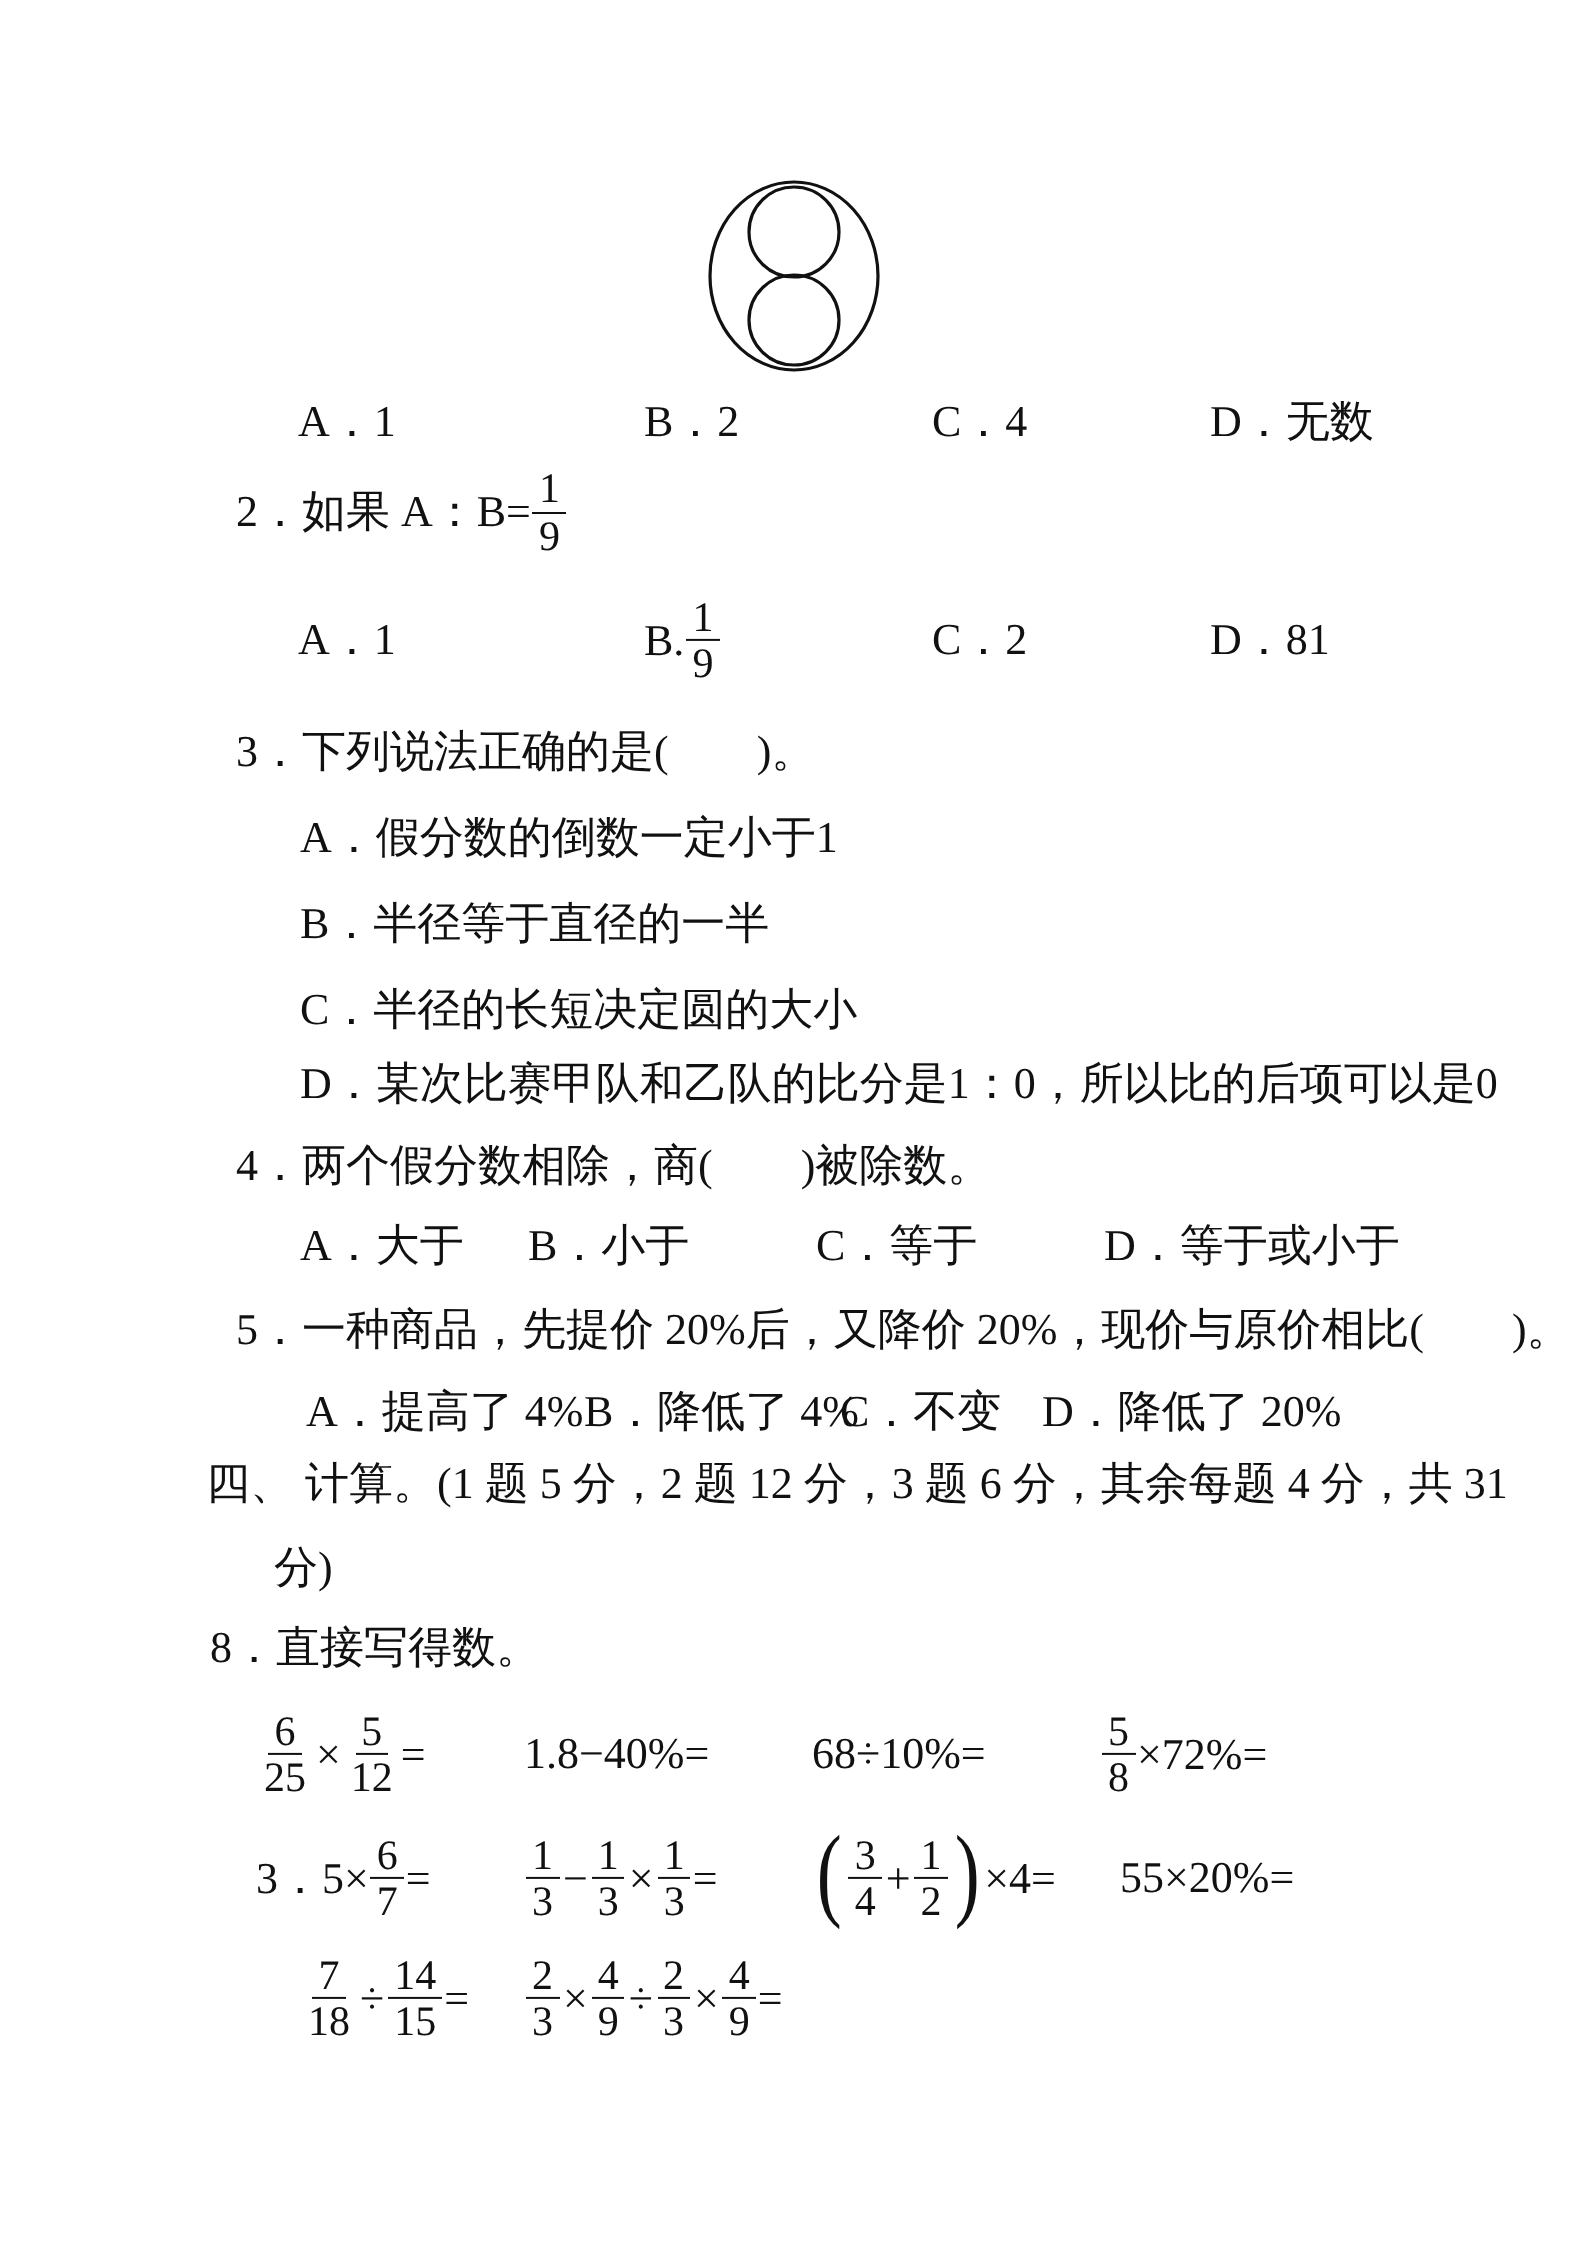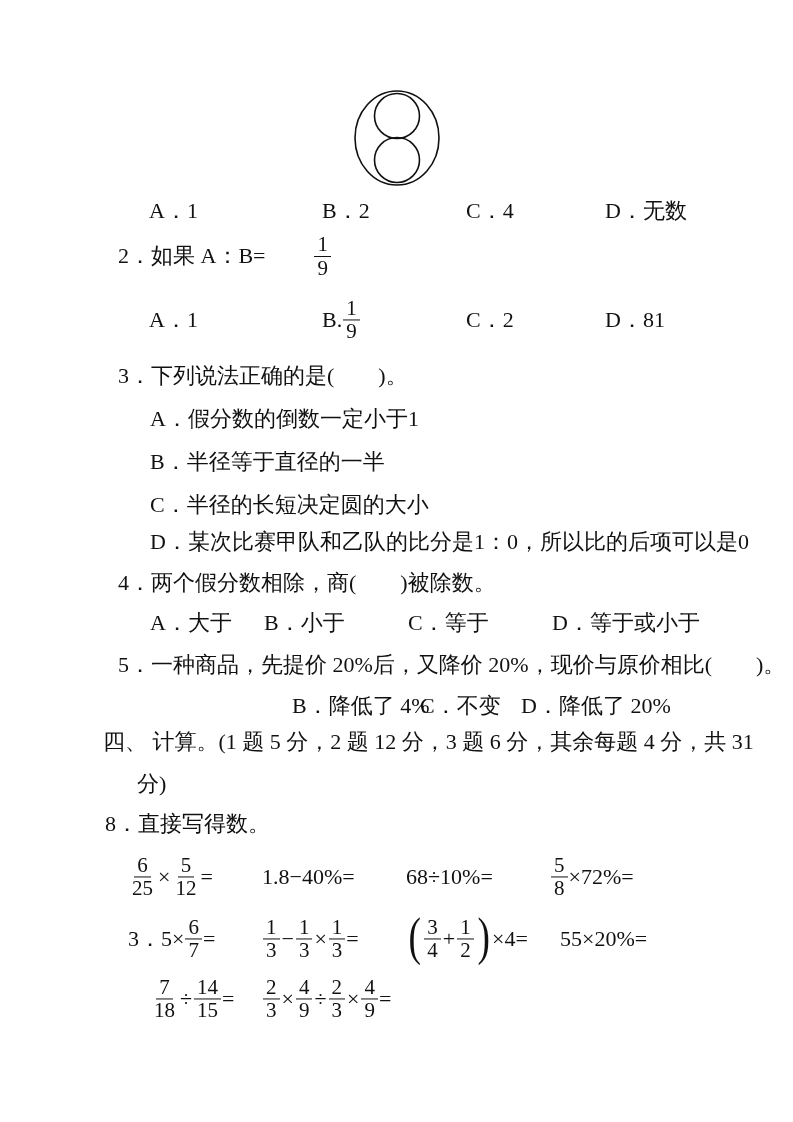--- a/index.html
+++ b/index.html
@@ -7,21 +7,21 @@
   .page {
     position:relative;
     width:793px; height:1122px;
     background:#ffffff;
     color:#111;
     font-family:"Liberation Serif","DejaVu Serif",serif;
     font-size:22px;
     overflow:hidden;
   }
   .abs { position:absolute; white-space:nowrap; }
-  .vcenter { display:flex; align-items:center;gap:48px; }
+  .vcenter { display:flex; align-items:center; }
   .frac {
     display:inline-flex; flex-direction:column; align-items:center;
     vertical-align:middle; line-height:1.05; margin:0 1px;
     font-size:21px;
   }
   .frac .num { border-bottom:1.6px solid #111; padding:0 3px; }
   .frac .den { padding:0 3px; }
   .op { padding:0 1px; }
   .bigp {
     font-size:52px; font-weight:400; line-height:0;
@@ -83,20 +83,21 @@
   <div class="abs" style="left:118px; top:568px;">4．两个假分数相除，商(　　)被除数。</div>
   <div class="abs" style="left:0; top:608px; width:793px; height:28px;">
     <span class="abs" style="left:150px;">A．大于</span>
     <span class="abs" style="left:264px;">B．小于</span>
     <span class="abs" style="left:408px;">C．等于</span>
     <span class="abs" style="left:552px;">D．等于或小于</span>
   </div>
 
   <div class="abs" style="left:118px; top:650px;">5．一种商品，先提价 20%后，又降价 20%，现价与原价相比(　　)。</div>
   <div class="abs" style="left:0; top:691px; width:793px; height:28px;">
+    <span class="abs" style="left:153px;">A．提高了 4%</span>
     <span class="abs" style="left:292px;">B．降低了 4%</span>
     <span class="abs" style="left:420px;">C．不变</span>
     <span class="abs" style="left:521px;">D．降低了 20%</span>
   </div>
 
   <div class="abs" style="left:103px; top:727px;">四、 计算。(1 题 5 分，2 题 12 分，3 题 6 分，其余每题 4 分，共 31</div>
   <div class="abs" style="left:137px; top:769px;">分)</div>
   <div class="abs" style="left:105px; top:809px;">8．直接写得数。</div>
 
   <div class="row" style="top:846px; height:62px;">

